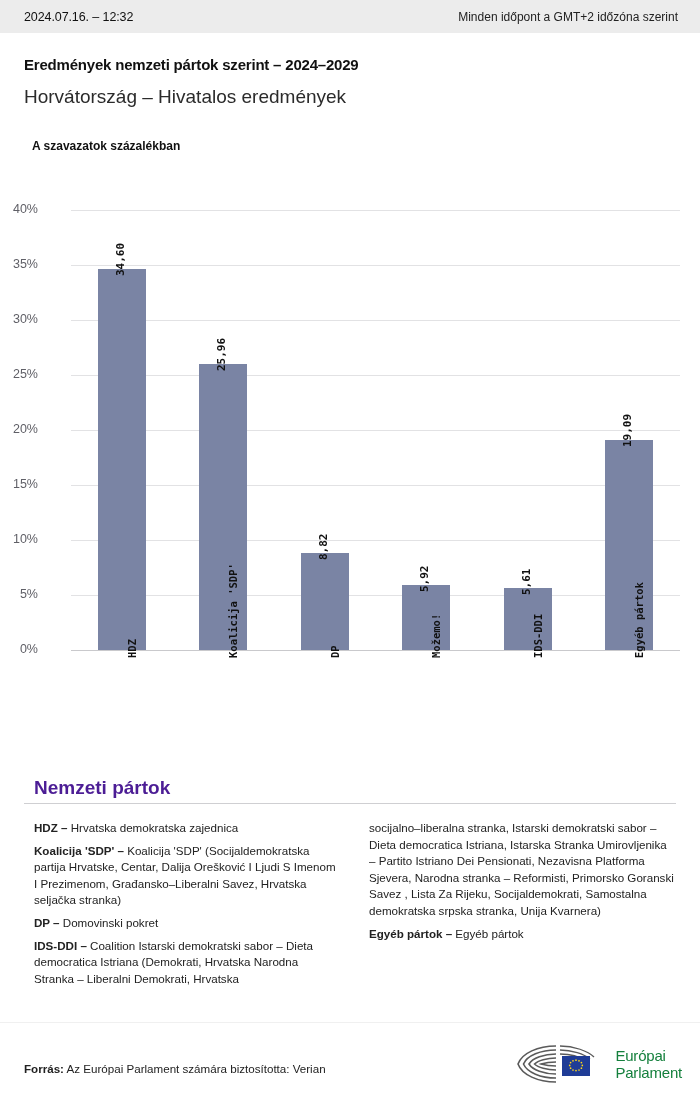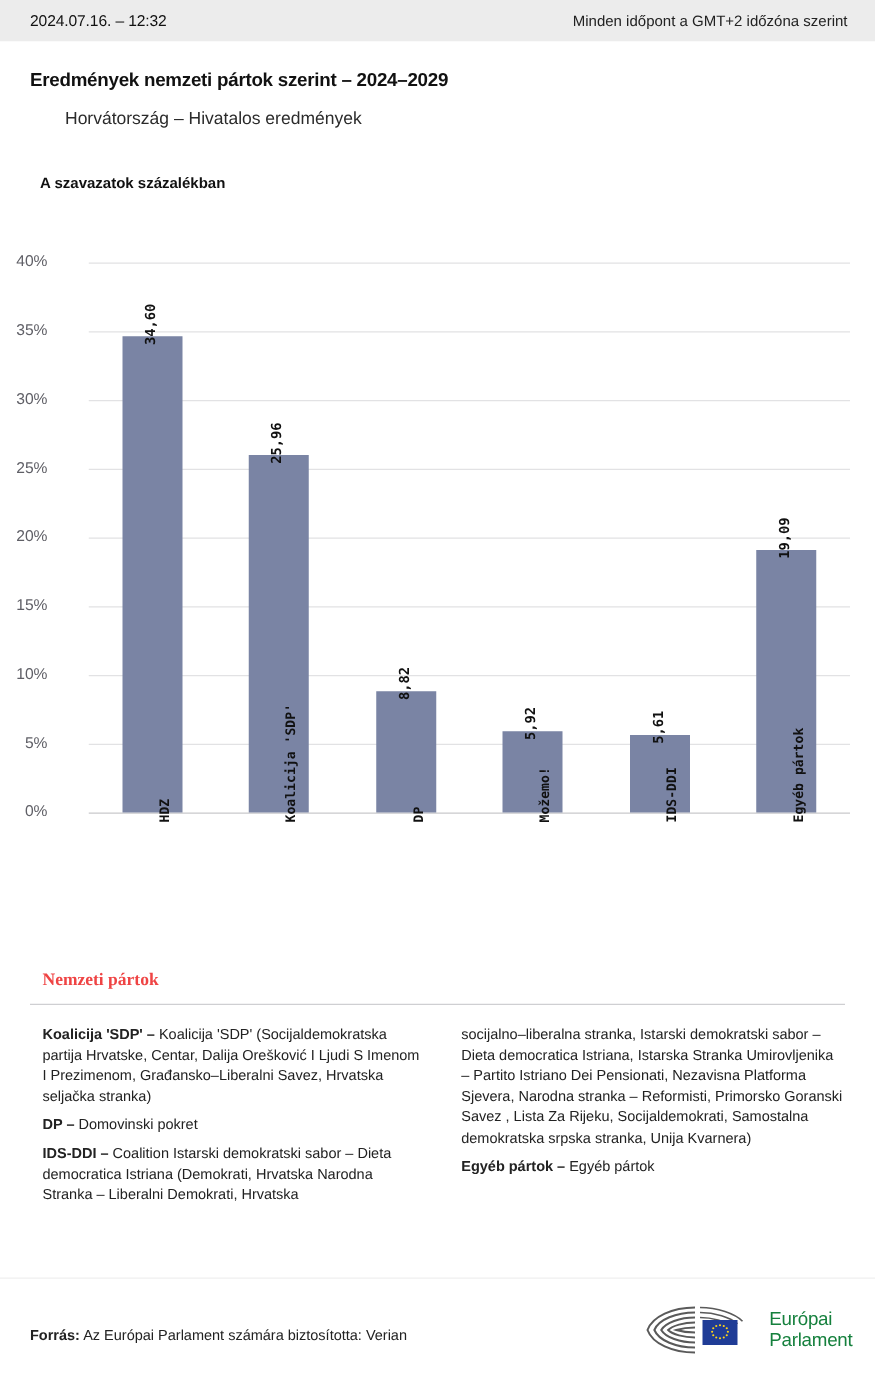--- a/index.html
+++ b/index.html
@@ -45,24 +45,23 @@
     position: absolute;
     left: 24px; top: 56px;
     font-size: 15px;
     font-weight: bold;
     letter-spacing: -0.2px;
     color: #111;
   }
   .subtitle {
     position: absolute;
     left: 24px; top: 86px;
-    font-size: 14px;
+    font-size: 19px;
     font-weight: normal;
     color: #2b2b2b;
-    margin-left: 28px;
   }
   .axis-title {
     position: absolute;
     left: 32px; top: 139px;
     font-size: 12px;
     font-weight: bold;
     color: #111;
   }
 
   
@@ -126,24 +125,23 @@
     color: #111;
     white-space: nowrap;
     transform-origin: left top;
     transform: rotate(-90deg);
   }
 
   
   .legend-title {
     position: absolute;
     left: 34px; top: 777px;
-    font-size: 14px;
-    font-weight: bold;
-    color: #ef4444;
-    font-family: Liberation Serif, serif;
+    font-size: 19px;
+    font-weight: bold;
+    color: #4c1d95;
   }
   .legend-rule {
     position: absolute;
     left: 24px; top: 803px;
     width: 652px; height: 1px;
     background: #cfcfd2;
   }
   .legend-cols {
     position: absolute;
     left: 34px; top: 820px;
@@ -239,20 +237,21 @@
       <div class="bar" style="left: 534.25px; height: 209.99px; background: rgb(122, 132, 164);"></div>
       <div class="barval" style="left: 563.25px; top: 224.01px;">19,09</div>
       <div class="xlab" style="left: 562.25px; top: 448px;">Egyéb pártok</div>
     </div>
 </div>
 
 <div class="legend-title">Nemzeti pártok</div>
 <div class="legend-rule"></div>
 <div class="legend-cols">
   <div class="legend-col" id="legend-left">
+      <div class="legend-entry"><b>HDZ –</b><span> Hrvatska demokratska zajednica</span></div>
       <div class="legend-entry"><b>Koalicija 'SDP' –</b><span> Koalicija 'SDP' (Socijaldemokratska partija Hrvatske, Centar, Dalija Orešković I Ljudi S Imenom I Prezimenom, Građansko–Liberalni Savez, Hrvatska seljačka stranka)</span></div>
       <div class="legend-entry"><b>DP –</b><span> Domovinski pokret</span></div>
       <div class="legend-entry"><b>IDS-DDI –</b><span> Coalition Istarski demokratski sabor – Dieta democratica Istriana (Demokrati, Hrvatska Narodna Stranka – Liberalni Demokrati, Hrvatska</span></div>
     </div>
   <div class="legend-col" id="legend-right">
       <div class="legend-entry"><span>socijalno–liberalna stranka, Istarski demokratski sabor – Dieta democratica Istriana, Istarska Stranka Umirovljenika – Partito Istriano Dei Pensionati, Nezavisna Platforma Sjevera, Narodna stranka – Reformisti, Primorsko Goranski Savez , Lista Za Rijeku, Socijaldemokrati, Samostalna demokratska srpska stranka, Unija Kvarnera)</span></div>
       <div class="legend-entry"><b>Egyéb pártok –</b><span> Egyéb pártok</span></div>
     </div>
 </div>
 

